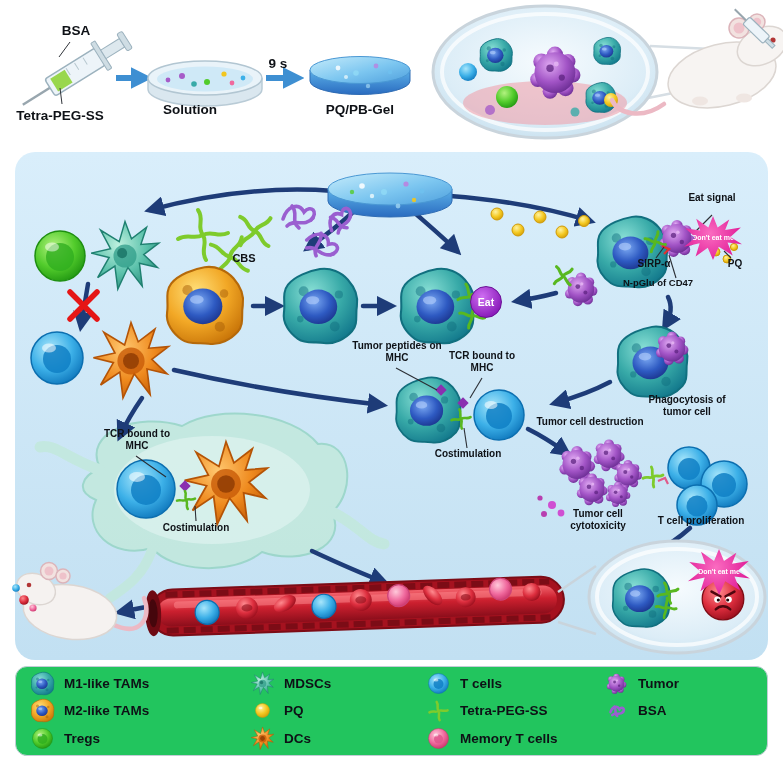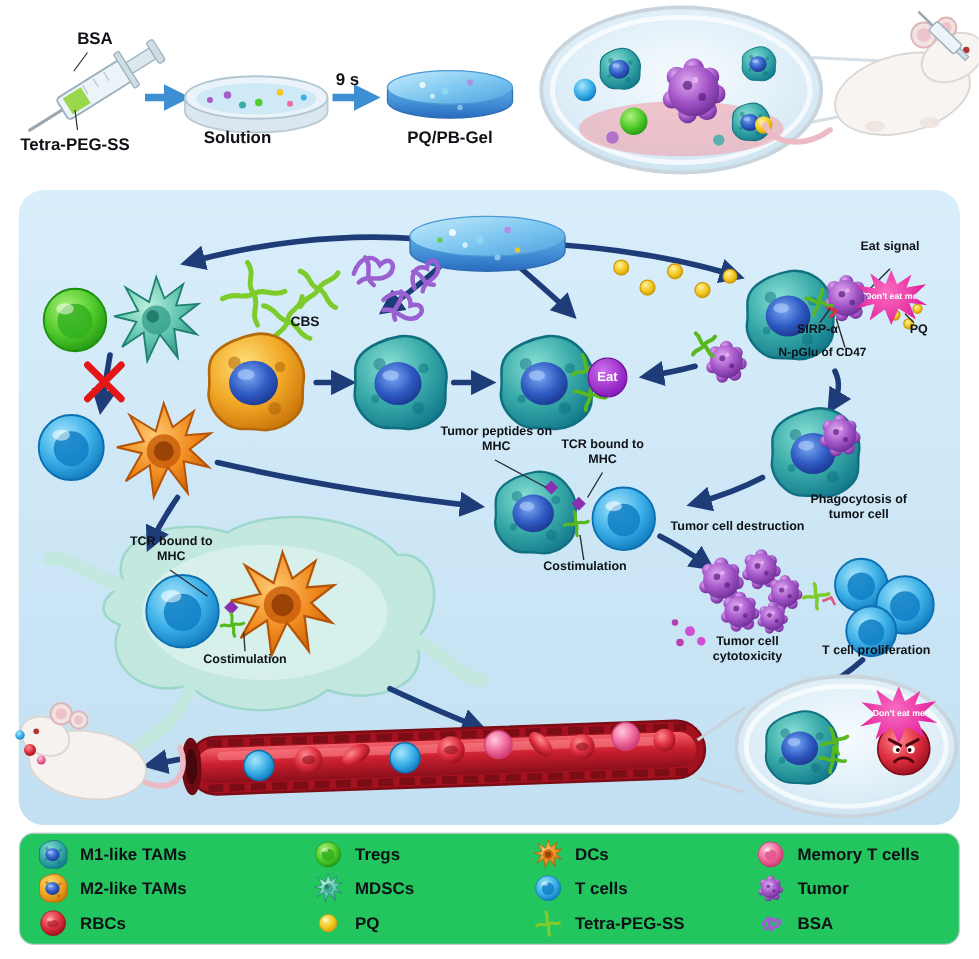--- a/index.html
+++ b/index.html
@@ -506,28 +506,20 @@
     <span>M1-like TAMs</span>
   </div>
   <div class="legend-item">
     <svg class="licon" viewBox="0 0 100 100">
           <use href="#macroOrange"></use>
         </svg>
     <span>M2-like TAMs</span>
   </div>
   <div class="legend-item">
     <svg class="licon" viewBox="0 0 100 100">
-      <circle cx="50" cy="50" r="40" fill="url(#gRed)" stroke="#8e0f1a" stroke-width="2"></circle>
-      <ellipse cx="50" cy="52" rx="18" ry="12" fill="#8e0f1a" opacity="0.5"></ellipse>
-      <ellipse cx="40" cy="38" rx="10" ry="6" fill="#ffb0b4" opacity="0.7"></ellipse>
-    </svg>
-    <span>RBCs</span>
-  </div>
-  <div class="legend-item">
-    <svg class="licon" viewBox="0 0 100 100">
       <circle cx="50" cy="50" r="40" fill="url(#gGreen)" stroke="#1e8f10" stroke-width="2"></circle>
       <circle cx="50" cy="52" r="20" fill="#2fae1f" opacity="0.85"></circle>
       <ellipse cx="40" cy="36" rx="10" ry="6" fill="#ffffff" opacity="0.5"></ellipse>
     </svg>
     <span>Tregs</span>
   </div>
   <div class="legend-item">
     <svg class="licon" viewBox="0 0 100 100">
           <use href="#mdscCell" transform="translate(2,2) scale(0.96)"></use>
         </svg>

